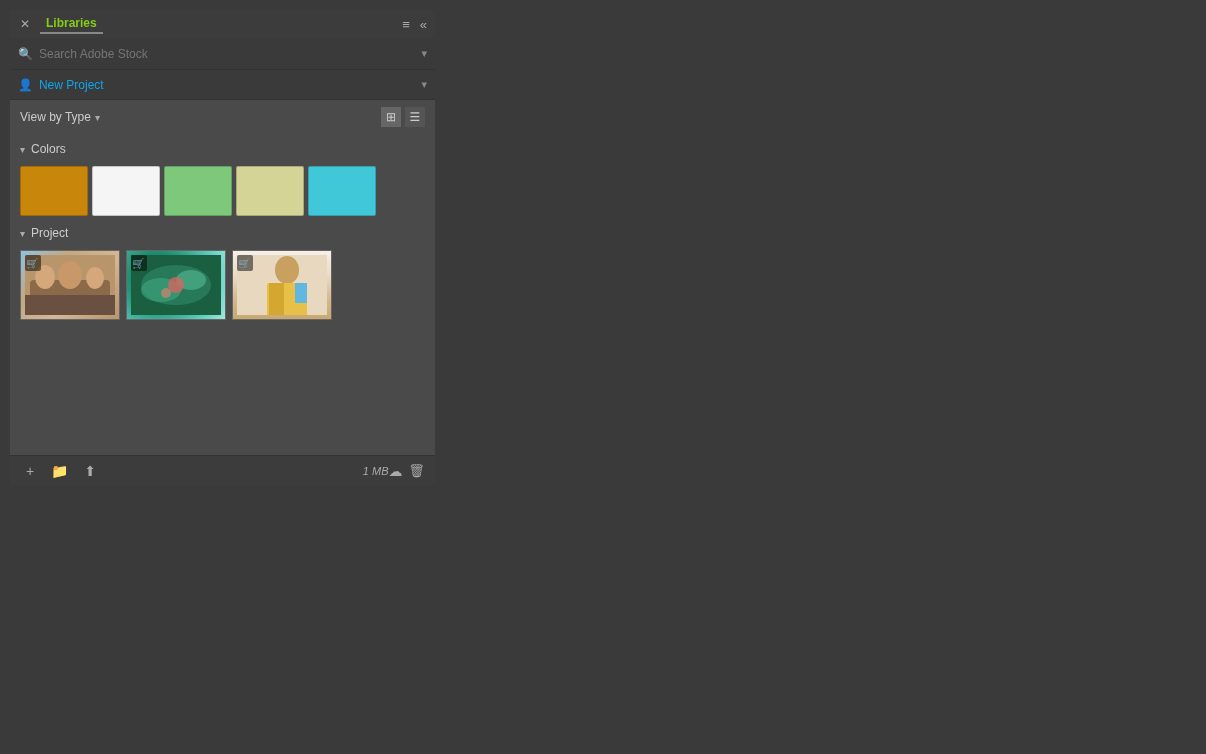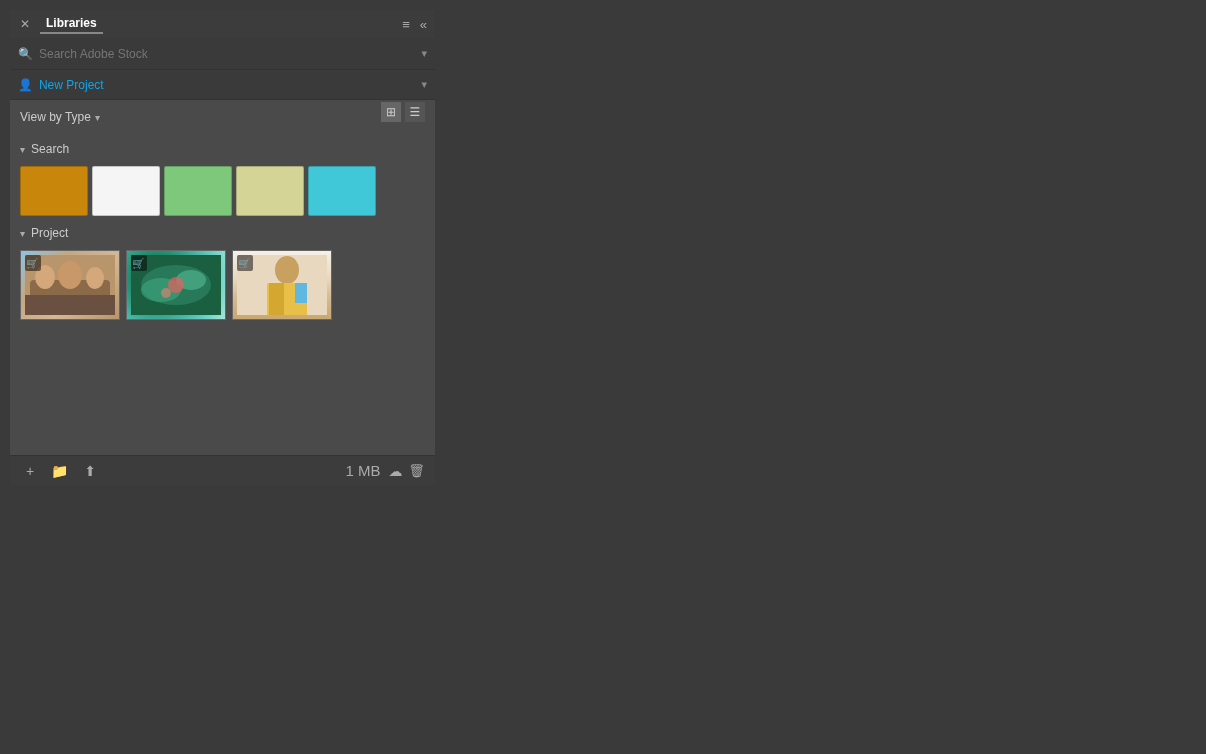--- a/index.html
+++ b/index.html
@@ -42,21 +42,21 @@
     .close-btn {
       width: 14px;
       height: 14px;
       cursor: pointer;
       color: #aaa;
       font-size: 12px;
       line-height: 14px;
       text-align: center;
     }
     .tab-label {
-      color: #ffffff;
+      color: #84cc16;
       font-size: 12px;
       font-weight: 600;
       padding: 2px 6px;
       border-bottom: 2px solid #888;
     }
     .collapse-btn {
       color: #aaa;
       font-size: 13px;
       cursor: pointer;
     }
@@ -112,22 +112,23 @@
       font-size: 12px;
     }
     .project-chevron {
       color: #888;
       font-size: 11px;
     }
 
     
     .view-controls {
       display: flex;
+      align-items: center;
       justify-content: space-between;
-      padding: 2px 10px;
+      padding: 8px 10px;
       height: 34px;
       flex-shrink: 0;
     }
     .view-by-type {
       display: flex;
       align-items: center;
       gap: 4px;
       cursor: pointer;
       color: #ccc;
       font-size: 12px;
@@ -266,22 +267,22 @@
       align-items: center;
       justify-content: center;
       width: 20px;
       height: 20px;
     }
     .footer-spacer {
       flex: 1;
     }
     .footer-size {
       color: #aaa;
-      font-size: 15px;
-      margin-right: 8px;
+      font-size: 11px;
+      font-style: italic;
     }
     .footer-right {
       display: flex;
       align-items: center;
       gap: 6px;
     }
     .footer-cloud {
       color: #aaa;
       font-size: 14px;
       cursor: pointer;
@@ -328,21 +329,21 @@
     <div class="view-icons">
       <button class="view-icon-btn active">⊞</button>
       <button class="view-icon-btn">☰</button>
     </div>
   </div>
 
   <div class="content">
 
     <div class="section-header">
       <span class="section-chevron">▾</span>
-      <span>Search</span>
+      <span>Colors</span>
     </div>
     <div class="colors-grid">
       <div class="color-swatch" style="background:#c8860a;"></div>
       <div class="color-swatch" style="background:#f5f5f5;"></div>
       <div class="color-swatch" style="background:#7dc87a;"></div>
       <div class="color-swatch" style="background:#d4d496;"></div>
       <div class="color-swatch" style="background:#40c8d8;"></div>
     </div>
 
     <div class="section-header">

